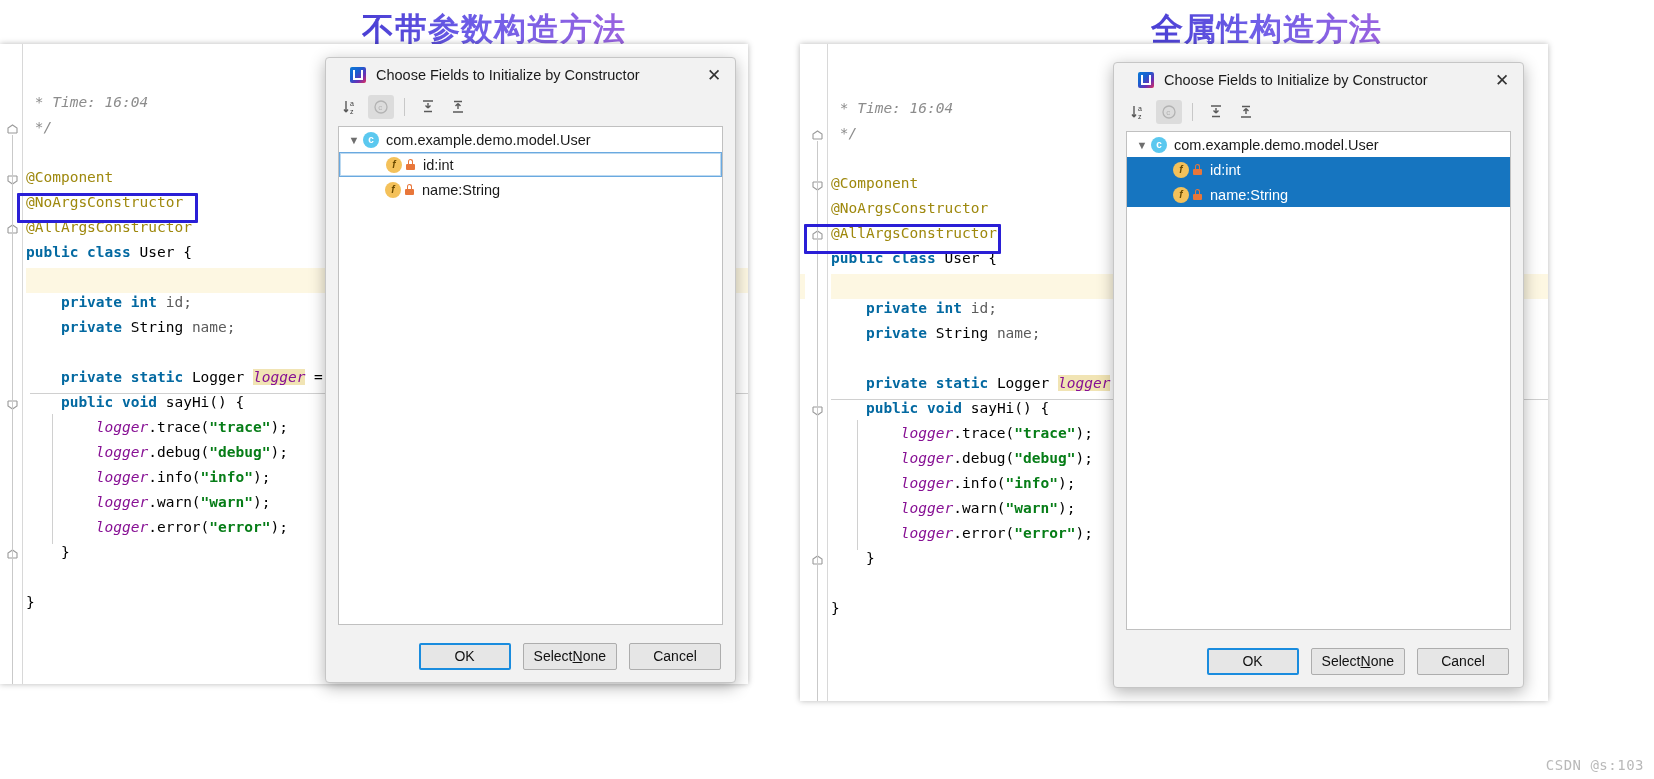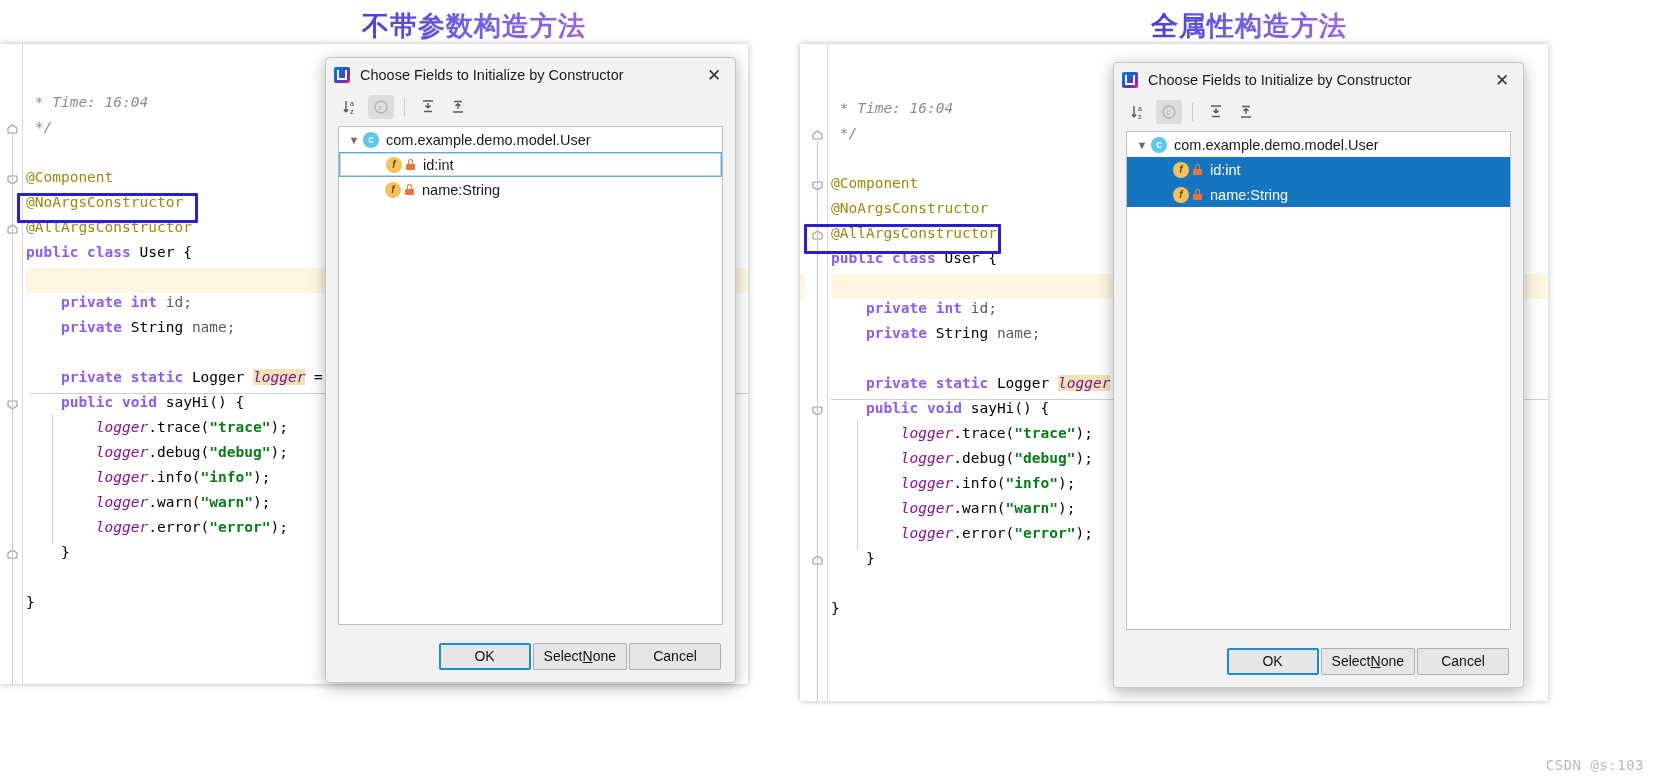--- a/index.html
+++ b/index.html
@@ -19,48 +19,48 @@
 
   .gutter{position:absolute;left:0;top:0;bottom:0;width:26px;background:#ffffff;}
   .gutter-line{position:absolute;left:22px;top:0;bottom:0;width:1px;background:#d8d8d8;}
 
   .code{position:absolute;left:26px;top:0;right:0;bottom:0;}
   .ln{height:25px;line-height:25px;white-space:pre;font-size:14.5px;}
 
   
   .t-cmt{color:#8c8c8c;font-style:italic;}
   .t-anno{color:#9e880d;}
-  .t-kw{color:#8b5cf6;font-weight:bold;}
+  .t-kw{color:#0369a1;font-weight:bold;}
   .t-plain{color:#000000;}
   .t-str{color:#067d17;font-weight:bold;}
   .t-grey{color:#5c5c5c;}
   .t-ident{color:#000000;margin-top:12px;}
   .t-static{color:#871094;font-style:italic;}
 
   .hl-line{position:absolute;left:0;right:0;height:25px;background:#fdf7e2;}
   .hl-word{background:#f1e4b4;}
   .sep-line{position:absolute;left:30px;right:0;height:1px;background:#d0d0d0;}
 
   
   .markbox{position:absolute;border:3px solid #2a1fd6;background:transparent;border-radius:1px;}
 
   
   .fold{position:absolute;width:11px;height:11px;left:7px;}
   .fold svg{display:block;}
 
   
-  .title{position:absolute;font-weight:bold;font-size:27px;letter-spacing:1px;
+  .title{position:absolute;font-weight:bold;font-size:32px;letter-spacing:1px;
     color:#4e4ae0;
     background:linear-gradient(90deg,#4a3fd4 0%,#6f5fe8 45%,#9a63e0 100%);
     -webkit-background-clip:text;background-clip:text;-webkit-text-fill-color:transparent;}
 
   
   .dialog{position:absolute;background:#f2f2f2;border:1px solid #c6c6c6;border-radius:4px;
     box-shadow:0 4px 16px rgba(0,0,0,.30);font-family:"Liberation Sans",sans-serif;}
-  .dlg-title{height:34px;display:flex;align-items:center;padding:0 8px 0 8px;}
+  .dlg-title{height:34px;display:flex;align-items:center;padding:0 8px 0 24px;}
   .dlg-icon{width:16px;height:16px;border-radius:2px;flex:0 0 auto;margin-right:10px;position:relative;
     background:linear-gradient(135deg,#0b7ad6 0%,#1a5fd0 38%,#6a2fb5 70%,#e0305a 100%);}
   .dlg-icon::after{content:"";position:absolute;left:3px;top:3px;width:10px;height:10px;
     border-left:2px solid #ffffff;border-bottom:2px solid #ffffff;border-right:2px solid #ffffff;
     box-sizing:border-box;}
   .dlg-titletext{font-size:14.5px;color:#1a1a1a;flex:1;}
   .dlg-close{width:26px;height:26px;display:flex;align-items:center;justify-content:center;
     font-size:17px;color:#333;cursor:default;}
 
   .dlg-toolbar{height:30px;display:flex;align-items:center;padding:0 0 0 12px;gap:4px;}
@@ -79,21 +79,21 @@
     font-weight:bold;display:flex;align-items:center;justify-content:center;margin-right:7px;flex:0 0 auto;}
   .ic-field{width:16px;height:16px;border-radius:50%;background:#f4c15a;color:#6b4a00;font-size:10px;
     font-style:italic;font-weight:bold;display:flex;align-items:center;justify-content:center;
     margin-right:4px;flex:0 0 auto;}
   .ic-lock{width:9px;height:11px;margin-right:8px;flex:0 0 auto;position:relative;}
   .ic-lock i{position:absolute;left:0;bottom:0;width:9px;height:6px;background:#e8763a;border-radius:1px;display:block;}
   .ic-lock b{position:absolute;left:2px;top:0;width:5px;height:5px;border:1.5px solid #e8763a;
     border-bottom:none;border-radius:3px 3px 0 0;box-sizing:border-box;display:block;}
 
   .dlg-buttons{position:absolute;bottom:0;left:0;right:0;height:52px;display:flex;align-items:center;
-    justify-content:flex-end;gap:2px;padding-right:14px;box-sizing:border-box;}
+    justify-content:flex-end;gap:12px;padding-right:14px;box-sizing:border-box;}
   .btn{min-width:92px;height:27px;border:1px solid #adadad;background:#e6e6e6;border-radius:2px;
     font-size:14px;color:#111;display:flex;align-items:center;justify-content:center;padding:0 10px;
     box-sizing:border-box;}
   .btn.default{border:2px solid #1a8cde;}
   .btn u{text-decoration:underline;}
 
   .watermark{position:absolute;right:10px;bottom:6px;font-size:14px;color:#b9b9b9;
     font-family:"DejaVu Sans Mono",monospace;letter-spacing:.5px;}
 </style>
 </head>

